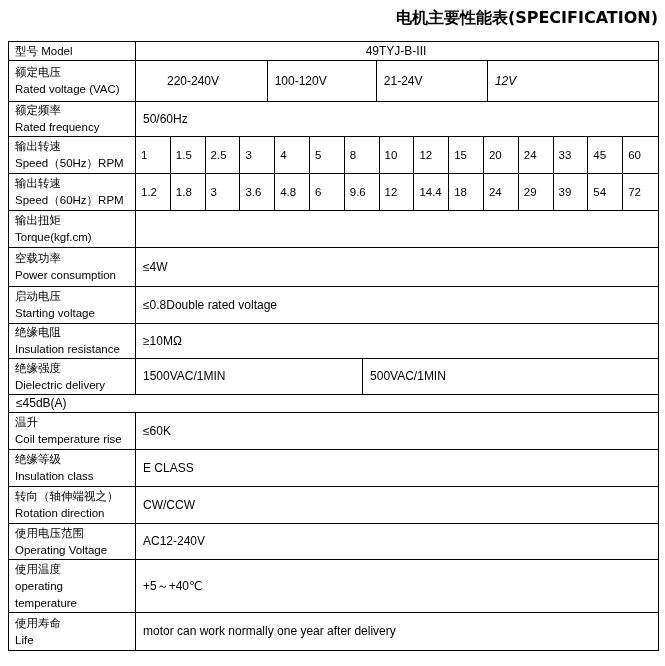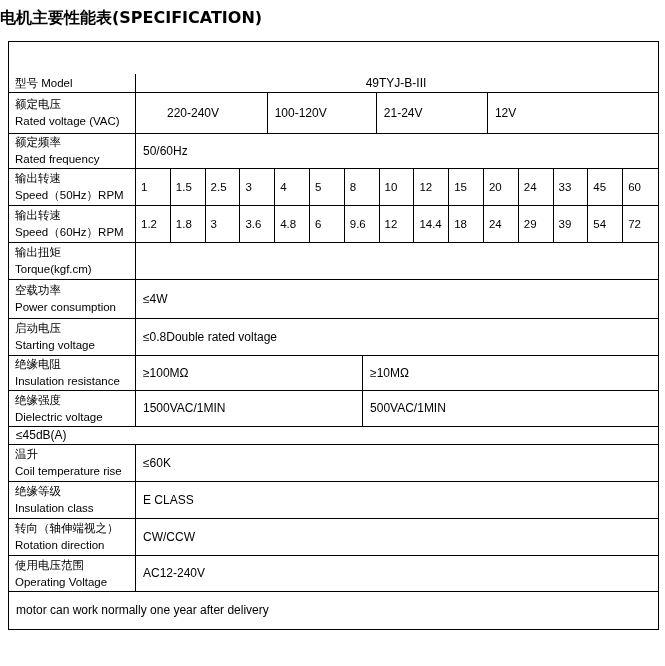--- a/index.html
+++ b/index.html
@@ -6,38 +6,38 @@
     margin: 0;
     padding: 0;
     background: #ffffff;
     width: 665px;
     height: 666px;
     font-family: "Liberation Sans", "DejaVu Sans", sans-serif;
     color: #000000;
     overflow: hidden;
   }
   .page-title {
-    margin: 8px 0 0 0;
-    text-align: left;
+    margin: 8px 7px 0 0;
+    text-align: right;
     font-size: 16px;
     font-weight: bold;
     font-family: "DejaVu Sans", "Liberation Sans", sans-serif;
   }
   .spec-table {
     margin: 12px 6px 0 8px;
     width: 651px;
     border: 1px solid #000;
     box-sizing: border-box;
   }
   .row {
     display: flex;
     border-top: 1px solid #000;
     box-sizing: border-box;
   }
-  .row:first-child { border-top: none; margin-top: 32px; }
+  .row:first-child { border-top: none; }
   .label {
     flex: 0 0 127px;
     width: 127px;
     box-sizing: border-box;
     border-right: 1px solid #000;
     padding: 1px 3px 1px 6px;
     display: flex;
     flex-direction: column;
     justify-content: center;
     font-size: 11.5px;
@@ -59,21 +59,21 @@
     line-height: 15px;
     overflow: hidden;
     white-space: nowrap;
   }
   .cell:last-child { border-right: none; }
   .cols-1 .cell { width: 100%; }
   .cols-15 .cell { width: 6.6667%; padding-left: 5px; font-size: 11.5px; }
   .cols-v .cell:nth-child(1) { width: 21.6%; margin-left: 24px; }
   .cols-v .cell:nth-child(2) { width: 21.9%; }
   .cols-v .cell:nth-child(3) { width: 22.3%; }
-  .cols-v .cell:nth-child(4) { width: 34.2%; }
+  .cols-v .cell:nth-child(4) { width: 34.2%; font-style: italic; }
   .cols-2 .cell:nth-child(1) { width: 43.5%; }
   .cols-2 .cell:nth-child(2) { width: 56.5%; text-align: center; }
   .center .cell { justify-content: center; padding-left: 0; }
 </style>
 </head>
 <body>
 
 <h1 class="page-title">电机主要性能表(SPECIFICATION)</h1>
 
 <div class="spec-table">
@@ -166,28 +166,27 @@
 Starting voltage</div>
     <div class="cells cols-1">
         <div class="cell">≤0.8Double rated voltage</div>
       </div>
   </div>
 
   <div class="row" style="height:35px">
     <div class="label">绝缘电阻
 Insulation resistance</div>
     <div class="cells cols-2">
-        <div class="cell">≥100MΩ</div>
         <div class="cell">≥10MΩ</div>
       </div>
   </div>
 
   <div class="row" style="height:36px">
     <div class="label">绝缘强度
-Dielectric voltage</div>
+Dielectric delivery</div>
     <div class="cells cols-2">
         <div class="cell">1500VAC/1MIN</div>
         <div class="cell">500VAC/1MIN</div>
       </div>
   </div>
 
   <div class="row" style="height:18px">
     <div class="cells cols-1">
         <div class="cell">≤45dB(A)</div>
       </div>
@@ -218,20 +217,30 @@
   </div>
 
   <div class="row" style="height:36px">
     <div class="label">使用电压范围
 Operating Voltage</div>
     <div class="cells cols-1">
         <div class="cell">AC12-240V</div>
       </div>
   </div>
 
+  <div class="row" style="height:53px">
+    <div class="label">使用温度
+operating
+temperature</div>
+    <div class="cells cols-1">
+        <div class="cell">+5～+40℃</div>
+      </div>
+  </div>
 
   <div class="row" style="height:38px">
+    <div class="label">使用寿命
+Life</div>
     <div class="cells cols-1">
         <div class="cell">motor can work normally one year after delivery</div>
       </div>
   </div>
 
 </div>
 
 </body></html>

